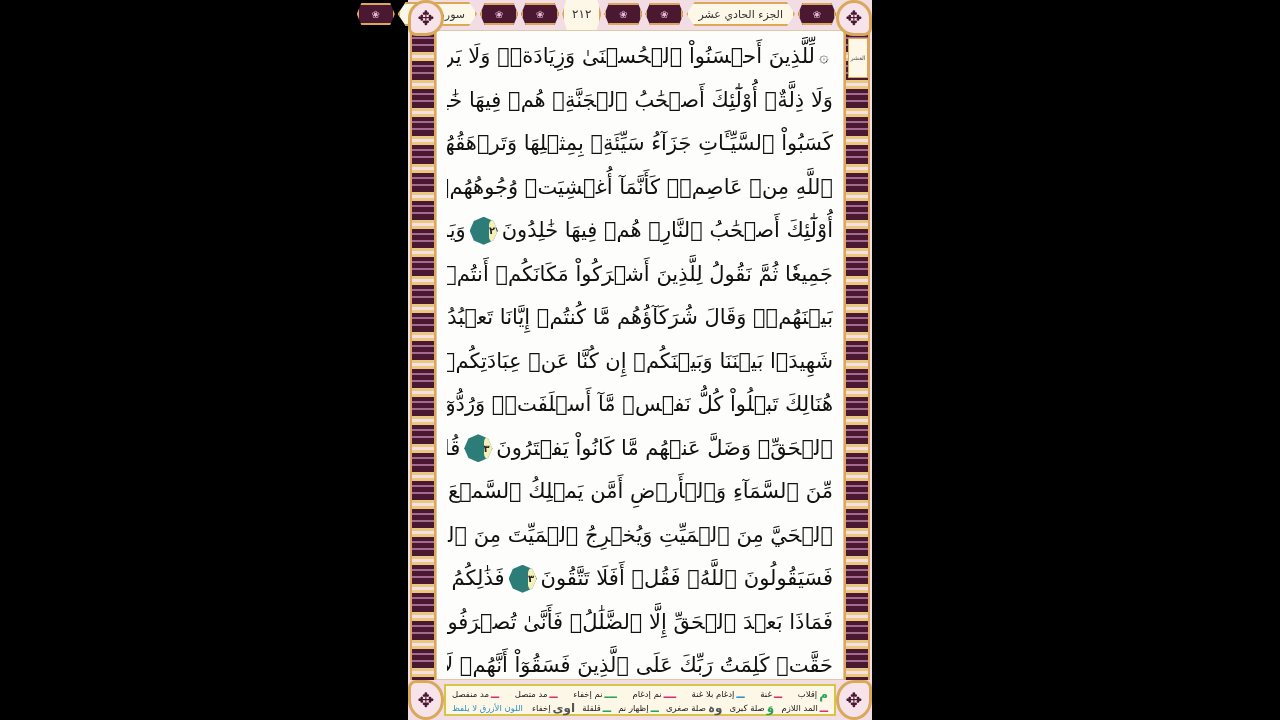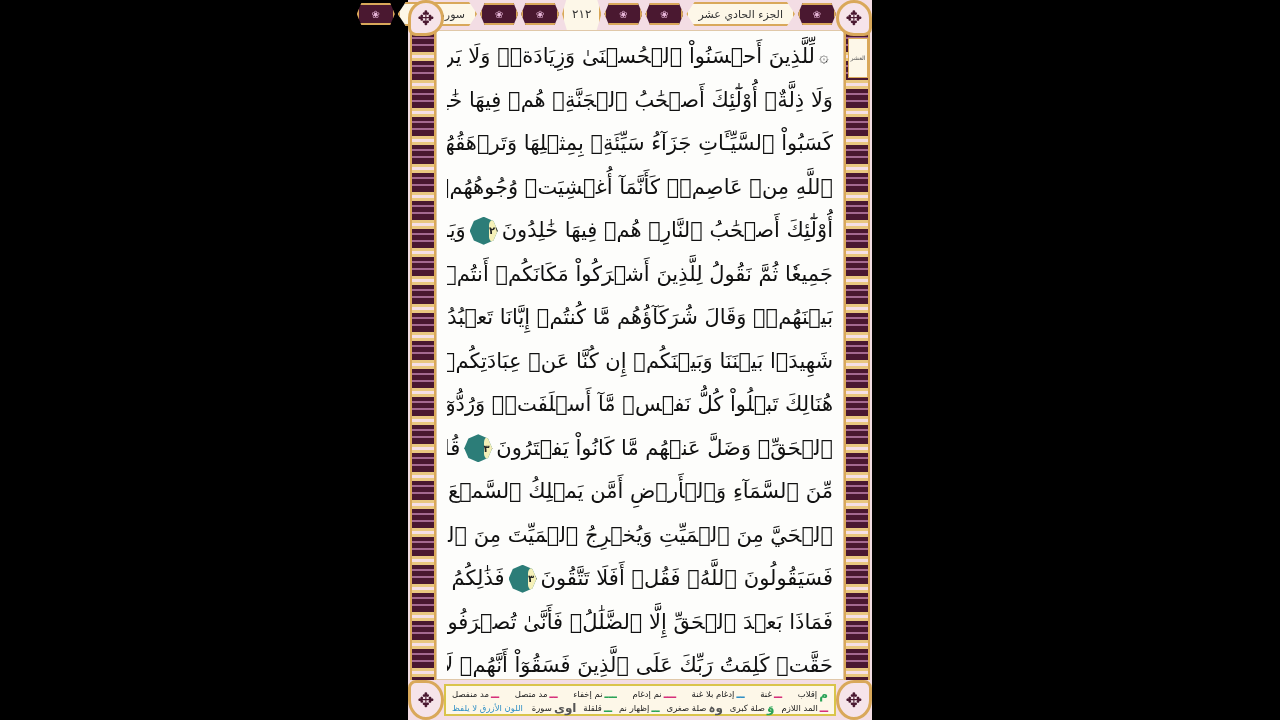--- a/index.html
+++ b/index.html
@@ -273,21 +273,21 @@
         <span class="legend-item">
           <span class="swatch" style="color: rgb(42, 163, 87);">ــ</span>
           <span>إظهار نم</span>
         </span>
         <span class="legend-item">
           <span class="swatch" style="color: rgb(42, 163, 87);">ــ</span>
           <span>قلقلة</span>
         </span>
         <span class="legend-item">
           <span class="swatch" style="color: rgb(85, 85, 85);">اوى</span>
-          <span>سورة</span>
+          <span>إخفاء</span>
         </span>
         <span class="legend-item">
           <span class="swatch" style="color: rgb(47, 143, 197);"></span>
           <span style="color: rgb(47, 143, 197);">اللون الأزرق لا يلفظ</span>
         </span>
       </div>
   </div>
 </div>
 
 </body></html>

